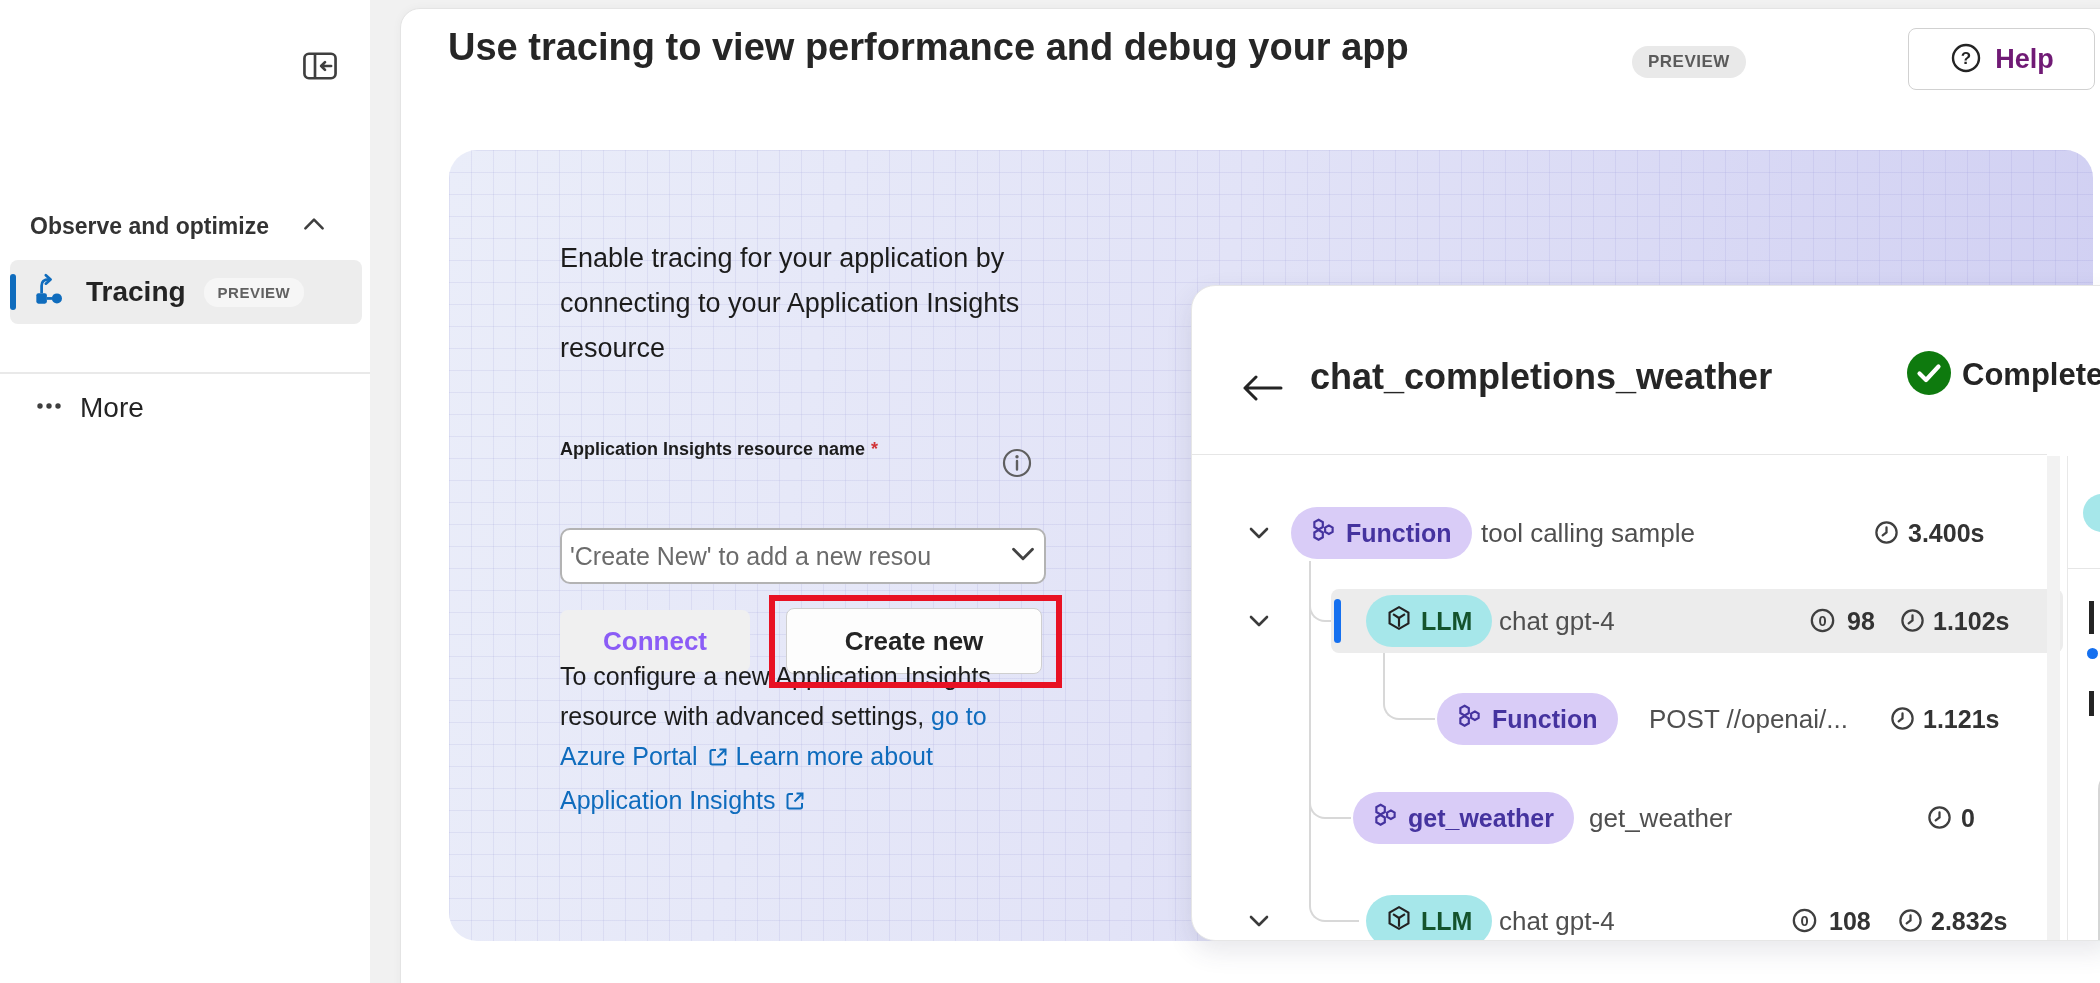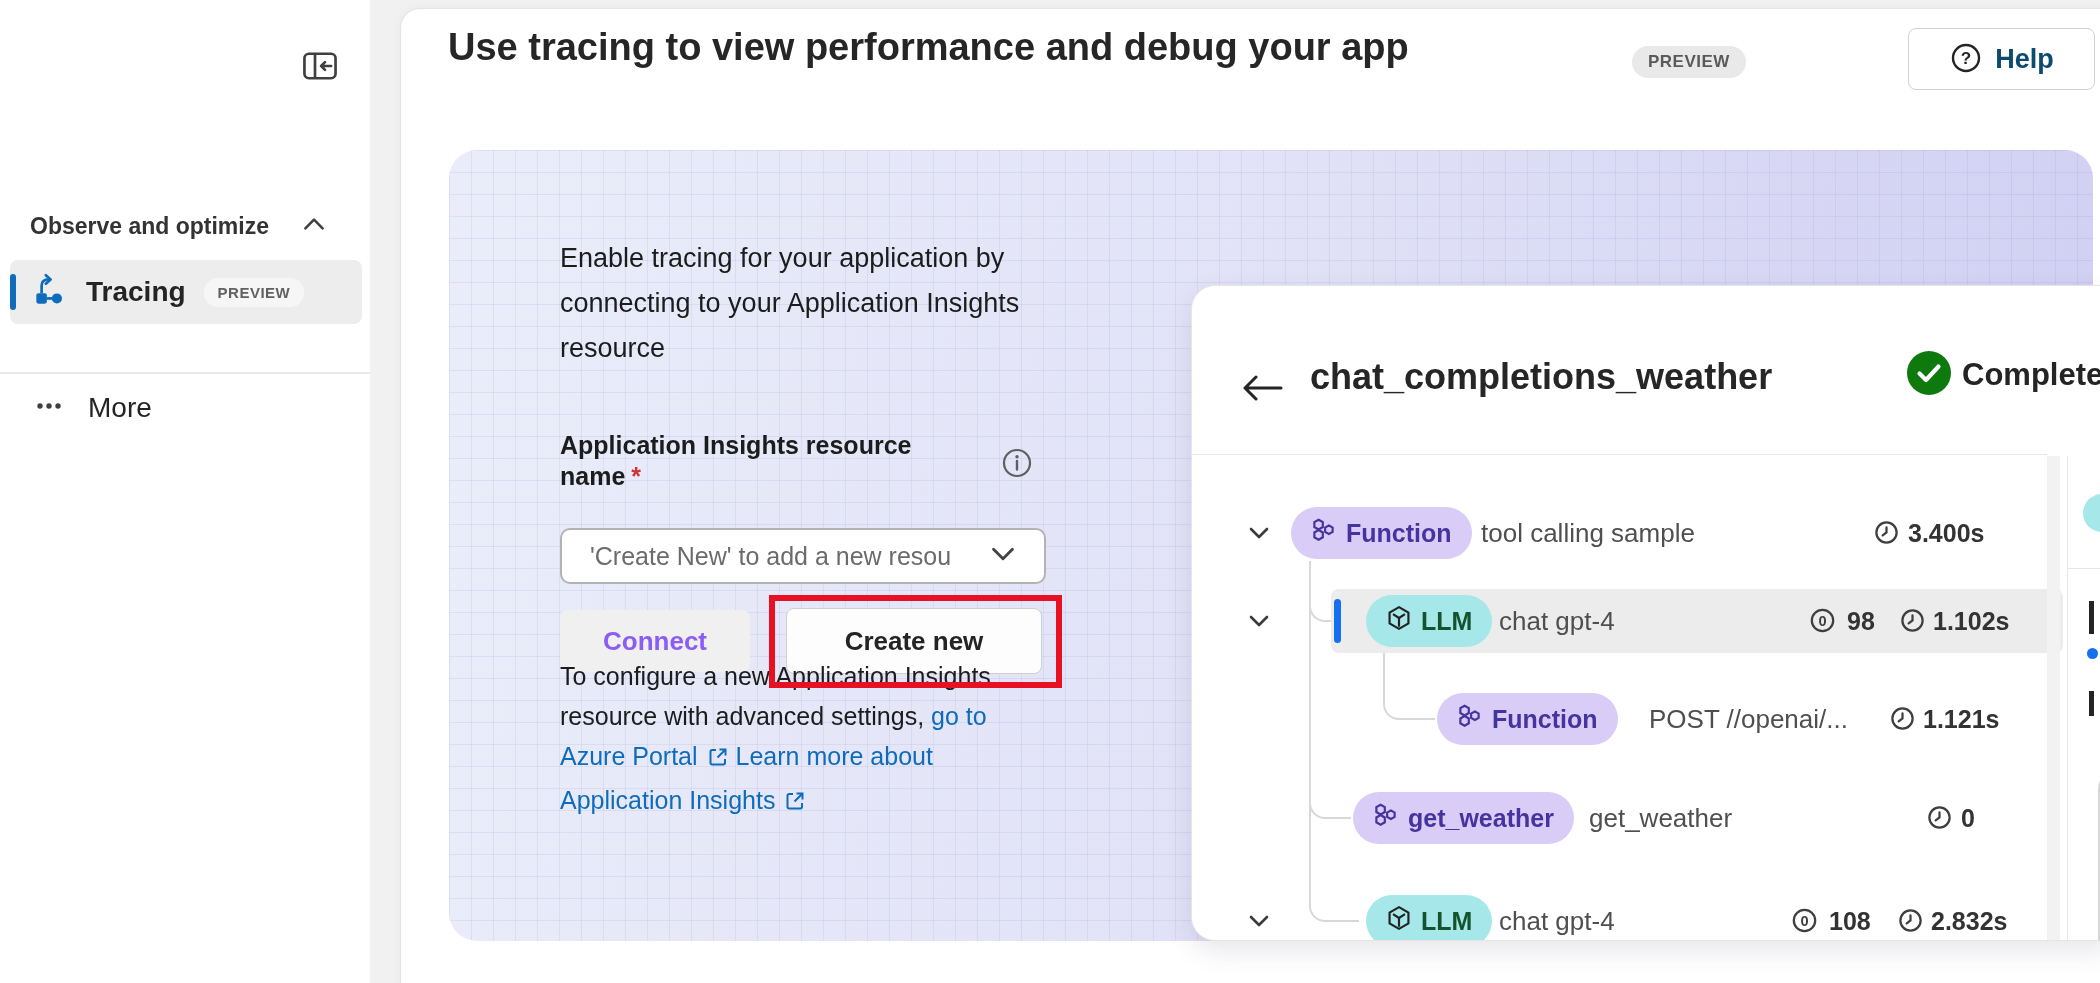--- a/index.html
+++ b/index.html
@@ -15,44 +15,44 @@
   .nav-label { font-size:28px; color:#242424; }
   .overview-row { position:absolute; left:16px; top:124px; width:340px; height:56px; display:flex; align-items:center; gap:20px; padding-left:14px; border-radius:6px; }
   .section-row { position:absolute; left:16px; top:204px; width:340px; height:44px; display:flex; align-items:center; padding-left:14px; }
   .section-row .section-label { font-size:23px; font-weight:700; color:#333; }
   .section-row .chev { margin-left:auto; margin-right:28px; }
   .tracing-row { position:absolute; left:10px; top:260px; width:352px; height:64px; background:#ededed; border-radius:8px; display:flex; align-items:center; gap:18px; padding-left:20px; }
   .sel-bar { position:absolute; left:0px; top:14px; width:6px; height:36px; border-radius:4px; background:#0f6cbd; }
   .tracing-label { font-size:28px; font-weight:700; color:#242424; }
   .preview-pill-side { background:#f6f6f6; color:#616161; font-size:15px; font-weight:700; letter-spacing:.5px; border-radius:14px; padding:6px 14px; }
   .side-divider { position:absolute; left:0; top:372px; width:370px; height:2px; background:#e9e9e9; }
-  .more-row { position:absolute; left:16px; top:382px; width:340px; height:52px; display:flex; align-items:center; gap:22px; padding-left:16px; border-radius:6px; }
+  .more-row { position:absolute; left:16px; top:382px; width:340px; height:52px; display:flex; align-items:center; gap:14px; padding-left:16px; border-radius:6px; }
 
   
   .main-card { position:absolute; left:400px; top:8px; width:1710px; height:990px;
     background:#ffffff; border:1px solid #e4e4e4; border-radius:20px 0 0 0;
     box-shadow:0 0 10px rgba(0,0,0,.04); }
   .page-title { position:absolute; left:448px; top:26px; font-size:38px; font-weight:700; color:#262626; }
   .preview-pill-title { position:absolute; left:1632px; top:46px; height:32px; line-height:32px; background:#e9e9e9; color:#5a5a5a; font-size:17px; font-weight:700; letter-spacing:.5px; border-radius:16px; padding:0 16px; }
   .help-btn { position:absolute; left:1908px; top:28px; width:187px; height:62px; background:#fff; border:1px solid #d1d1d1; border-radius:8px; display:flex; align-items:center; justify-content:center; gap:12px; cursor:pointer; }
-  .help-btn span.txt { font-size:27px; font-weight:700; color:#0c4a6e; }
+  .help-btn span.txt { font-size:27px; font-weight:700; color:#701a75; }
 
   
   .hero-panel { position:absolute; left:449px; top:150px; width:1644px; height:791px;
     border-radius:28px;
     background:linear-gradient(100deg,#eaedf9 0%,#e2e3f7 45%,#cfcef2 100%); }
   .hero-panel::before { content:""; position:absolute; inset:0; border-radius:28px;
     background-image:
       repeating-linear-gradient(to right, rgba(106,103,196,.10) 0 1px, transparent 1px 22px),
       repeating-linear-gradient(to bottom, rgba(106,103,196,.10) 0 1px, transparent 1px 22px); }
   .intro-text { position:absolute; left:560px; top:236px; width:505px; font-size:27px; line-height:45px; color:#1c1c1c; }
-  .field-label { position:absolute; left:560px; top:430px; width:390px; font-size:25px; line-height:31px; font-weight:700; color:#1c1c1c; }
+  .field-label { position:absolute; left:560px; top:430px; width:390px; font-size:18px; line-height:38px; font-weight:700; color:#1c1c1c; }
   .req { color:#d13438; padding-left:6px; font-weight:700; }
   .info-icn { position:absolute; left:1000px; top:446px; width:34px; height:34px; }
-  .dropdown { position:absolute; left:560px; top:528px; width:486px; height:56px; background:#fff; border:2px solid #b3b3b3; border-radius:10px; display:flex; align-items:center; padding:0 28px; cursor:pointer; }
+  .dropdown { position:absolute; left:560px; top:528px; width:486px; height:56px; background:#fff; border:2px solid #b3b3b3; border-radius:10px; display:flex; align-items:center; padding:0 8px; cursor:pointer; }
   .dropdown .ph { font-size:25px; color:#6b6b6b; white-space:nowrap; overflow:hidden; max-width:410px; }
   .dropdown .dd-chev { margin-left:auto; }
   .btn-connect { position:absolute; left:560px; top:610px; width:190px; height:62px; background:#f0f0f0; border:none; border-radius:8px; font-size:26px; font-weight:700; color:#8b5cf6; font-family:inherit; }
   .btn-create { position:absolute; left:786px; top:608px; width:256px; height:66px; background:#fdfdfd; border:1px solid #cfcfcf; border-radius:8px; font-size:26px; font-weight:700; color:#242424; font-family:inherit; cursor:pointer; }
   .red-box { position:absolute; left:769px; top:595px; width:293px; height:93px; border:6px solid #e81123; z-index:6; pointer-events:none; }
   .footer-text { position:absolute; left:560px; top:656px; width:495px; font-size:25px; line-height:40px; color:#1c1c1c; }
   .footer-text a { color:#0f6cbd; text-decoration:none; cursor:pointer; }
   .ext-ic { display:inline-block; vertical-align:-4px; margin:0 6px 0 8px; }
 
   

